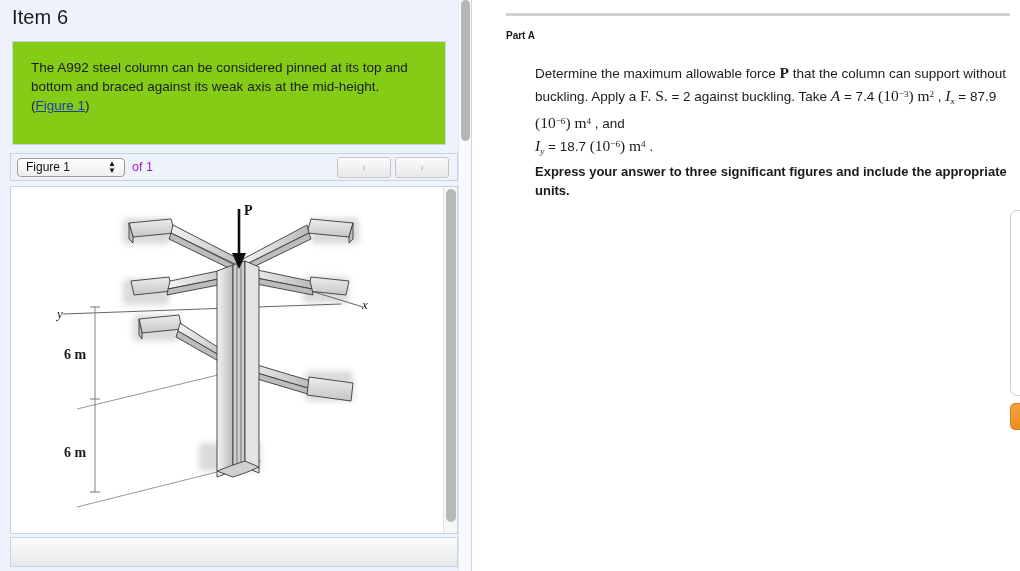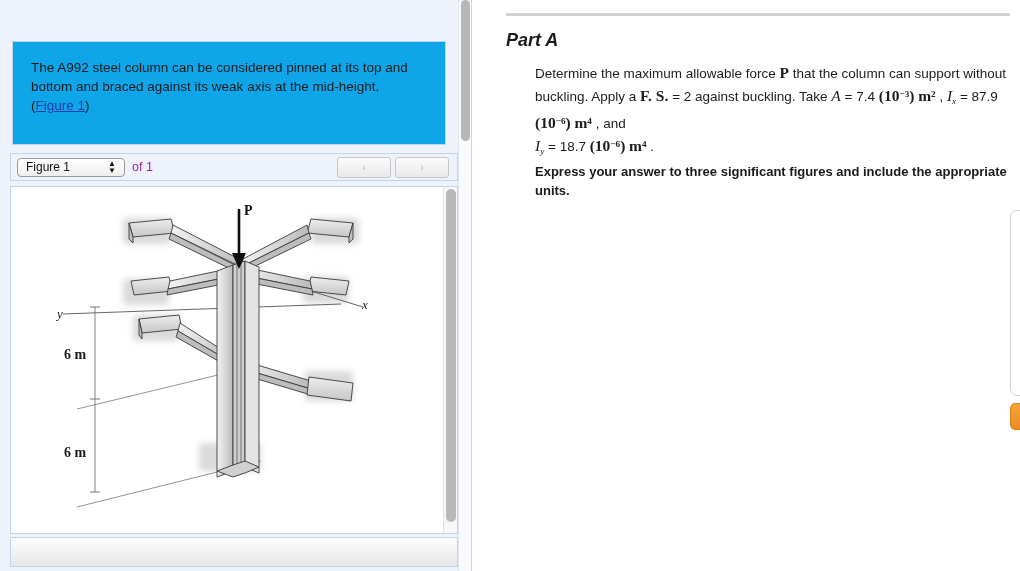--- a/index.html
+++ b/index.html
@@ -33,21 +33,21 @@
     font-weight: normal;
     color: #1a1a1a;
     margin: 6px 0 0 12px;
     letter-spacing: 0.1px;
   }
   #problem-box {
     position: absolute;
     left: 12px; top: 41px;
     width: 434px;
     min-height: 104px;
-    background: #0ea5e9;
+    background: #84cc16;
     border: 1px solid #c3d4e8;
     box-sizing: border-box;
     padding: 16px 18px 10px 18px;
   }
   #problem-text {
     font-size: 13.5px;
     line-height: 19px;
     color: #1c1c1c;
   }
   #figure-link {
@@ -195,24 +195,23 @@
   #top-rule {
     position: absolute;
     left: 34px; top: 13px;
     width: 504px;
     height: 3px;
     background: #d2d2d2;
   }
   #part-a-title {
     position: absolute;
     left: 34px; top: 30px;
-    font-size: 18px;
+    font-size: 10px;
     font-weight: bold;
     color: #1a1a1a;
-    font-style: italic;
   }
   #question-text {
     position: absolute;
     left: 63px; top: 63px;
     width: 476px;
     font-size: 13.5px;
     line-height: 20px;
     color: #1c1c1c;
   }
   .mathvar {
@@ -223,21 +222,20 @@
   .mathbold {
     font-family: "Liberation Serif", serif;
     font-weight: bold;
     font-size: 15.5px;
     font-style: normal;
   }
   .mathup {
     font-family: "Liberation Serif", serif;
     font-style: normal;
     font-size: 15.5px;
-    font-weight: bold;
   }
   .sub {
     font-size: 0.68em;
     vertical-align: -0.25em;
     font-style: italic;
   }
   .sup {
     font-size: 0.68em;
     vertical-align: 0.48em;
   }
@@ -281,20 +279,21 @@
     text-shadow: 0 1px 1px rgba(0,0,0,.25);
     cursor: pointer;
     box-sizing: border-box;
   }
 </style>
 </head>
 <body>
 
 <div id="left-panel">
 
+  <h1 id="item-title">Item 6</h1>
 
   <div id="problem-box">
     <div id="problem-text">
       <span>The A992 steel column can be considered pinned at its top and bottom and braced against its weak axis at the mid-height.</span><br>
       <span>(</span><a id="figure-link">Figure 1</a><span>)</span>
     </div>
   </div>
 
   <div id="figure-bar">
     <div class="fig-select">

